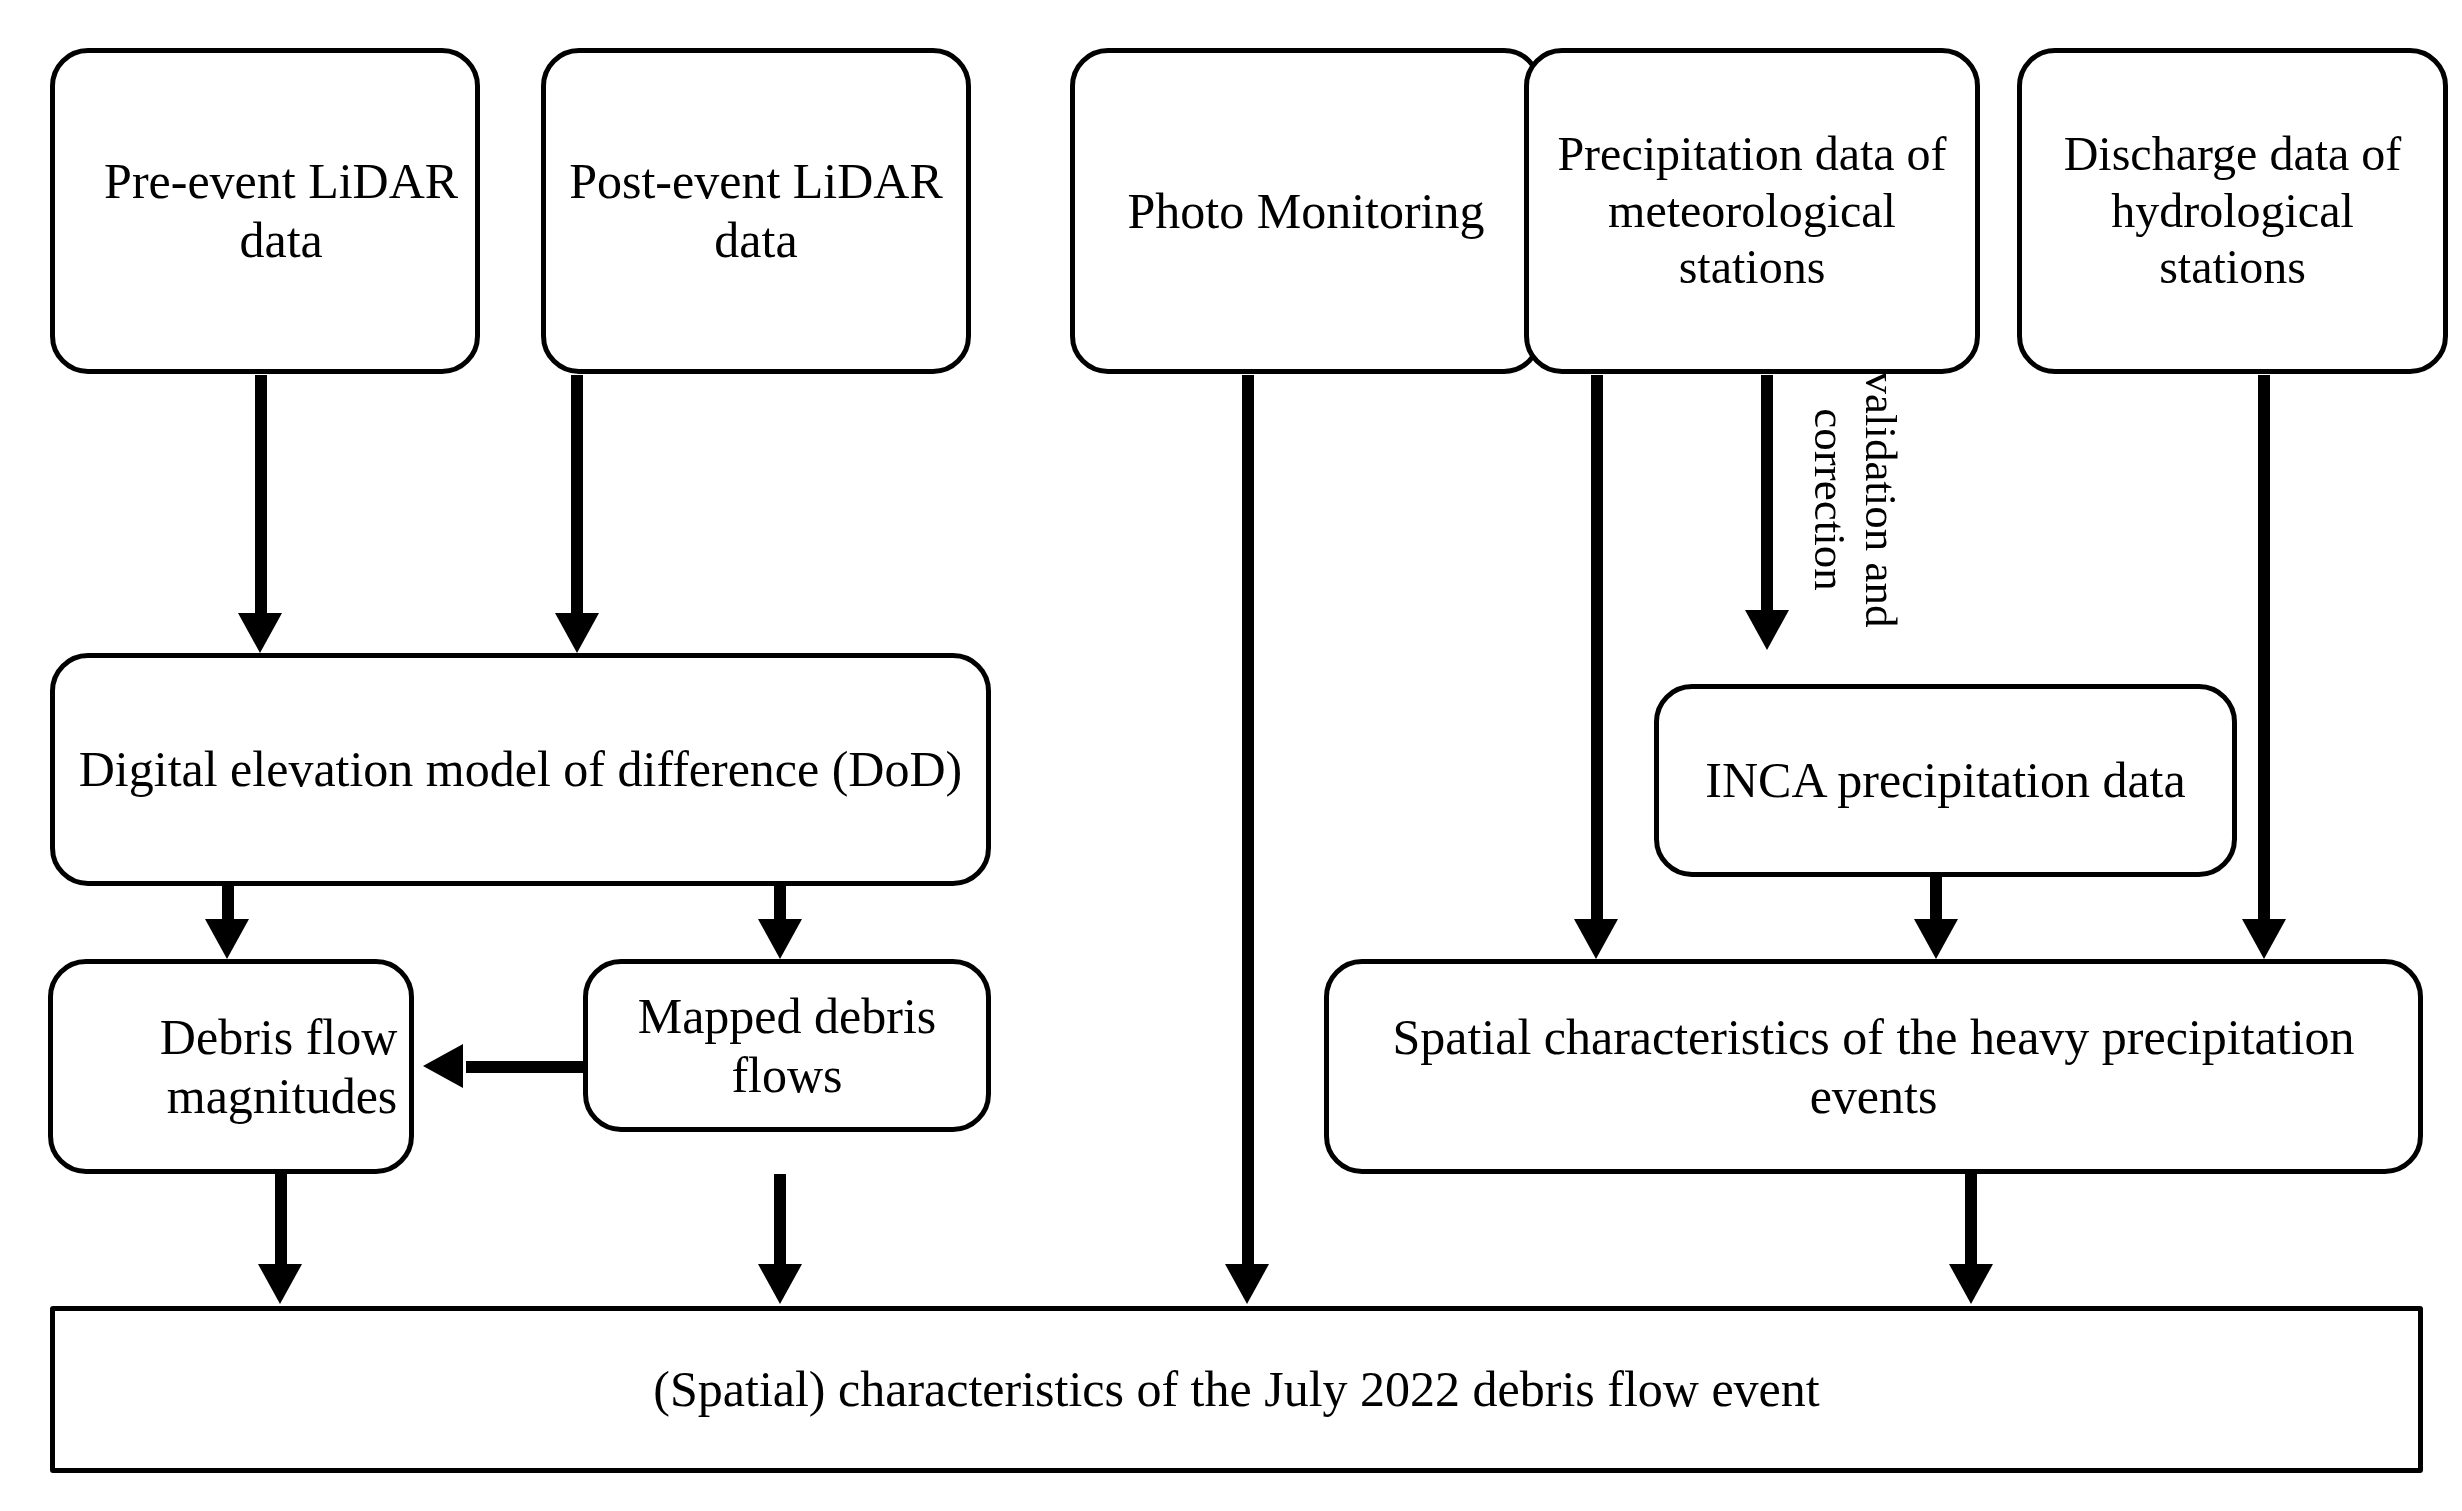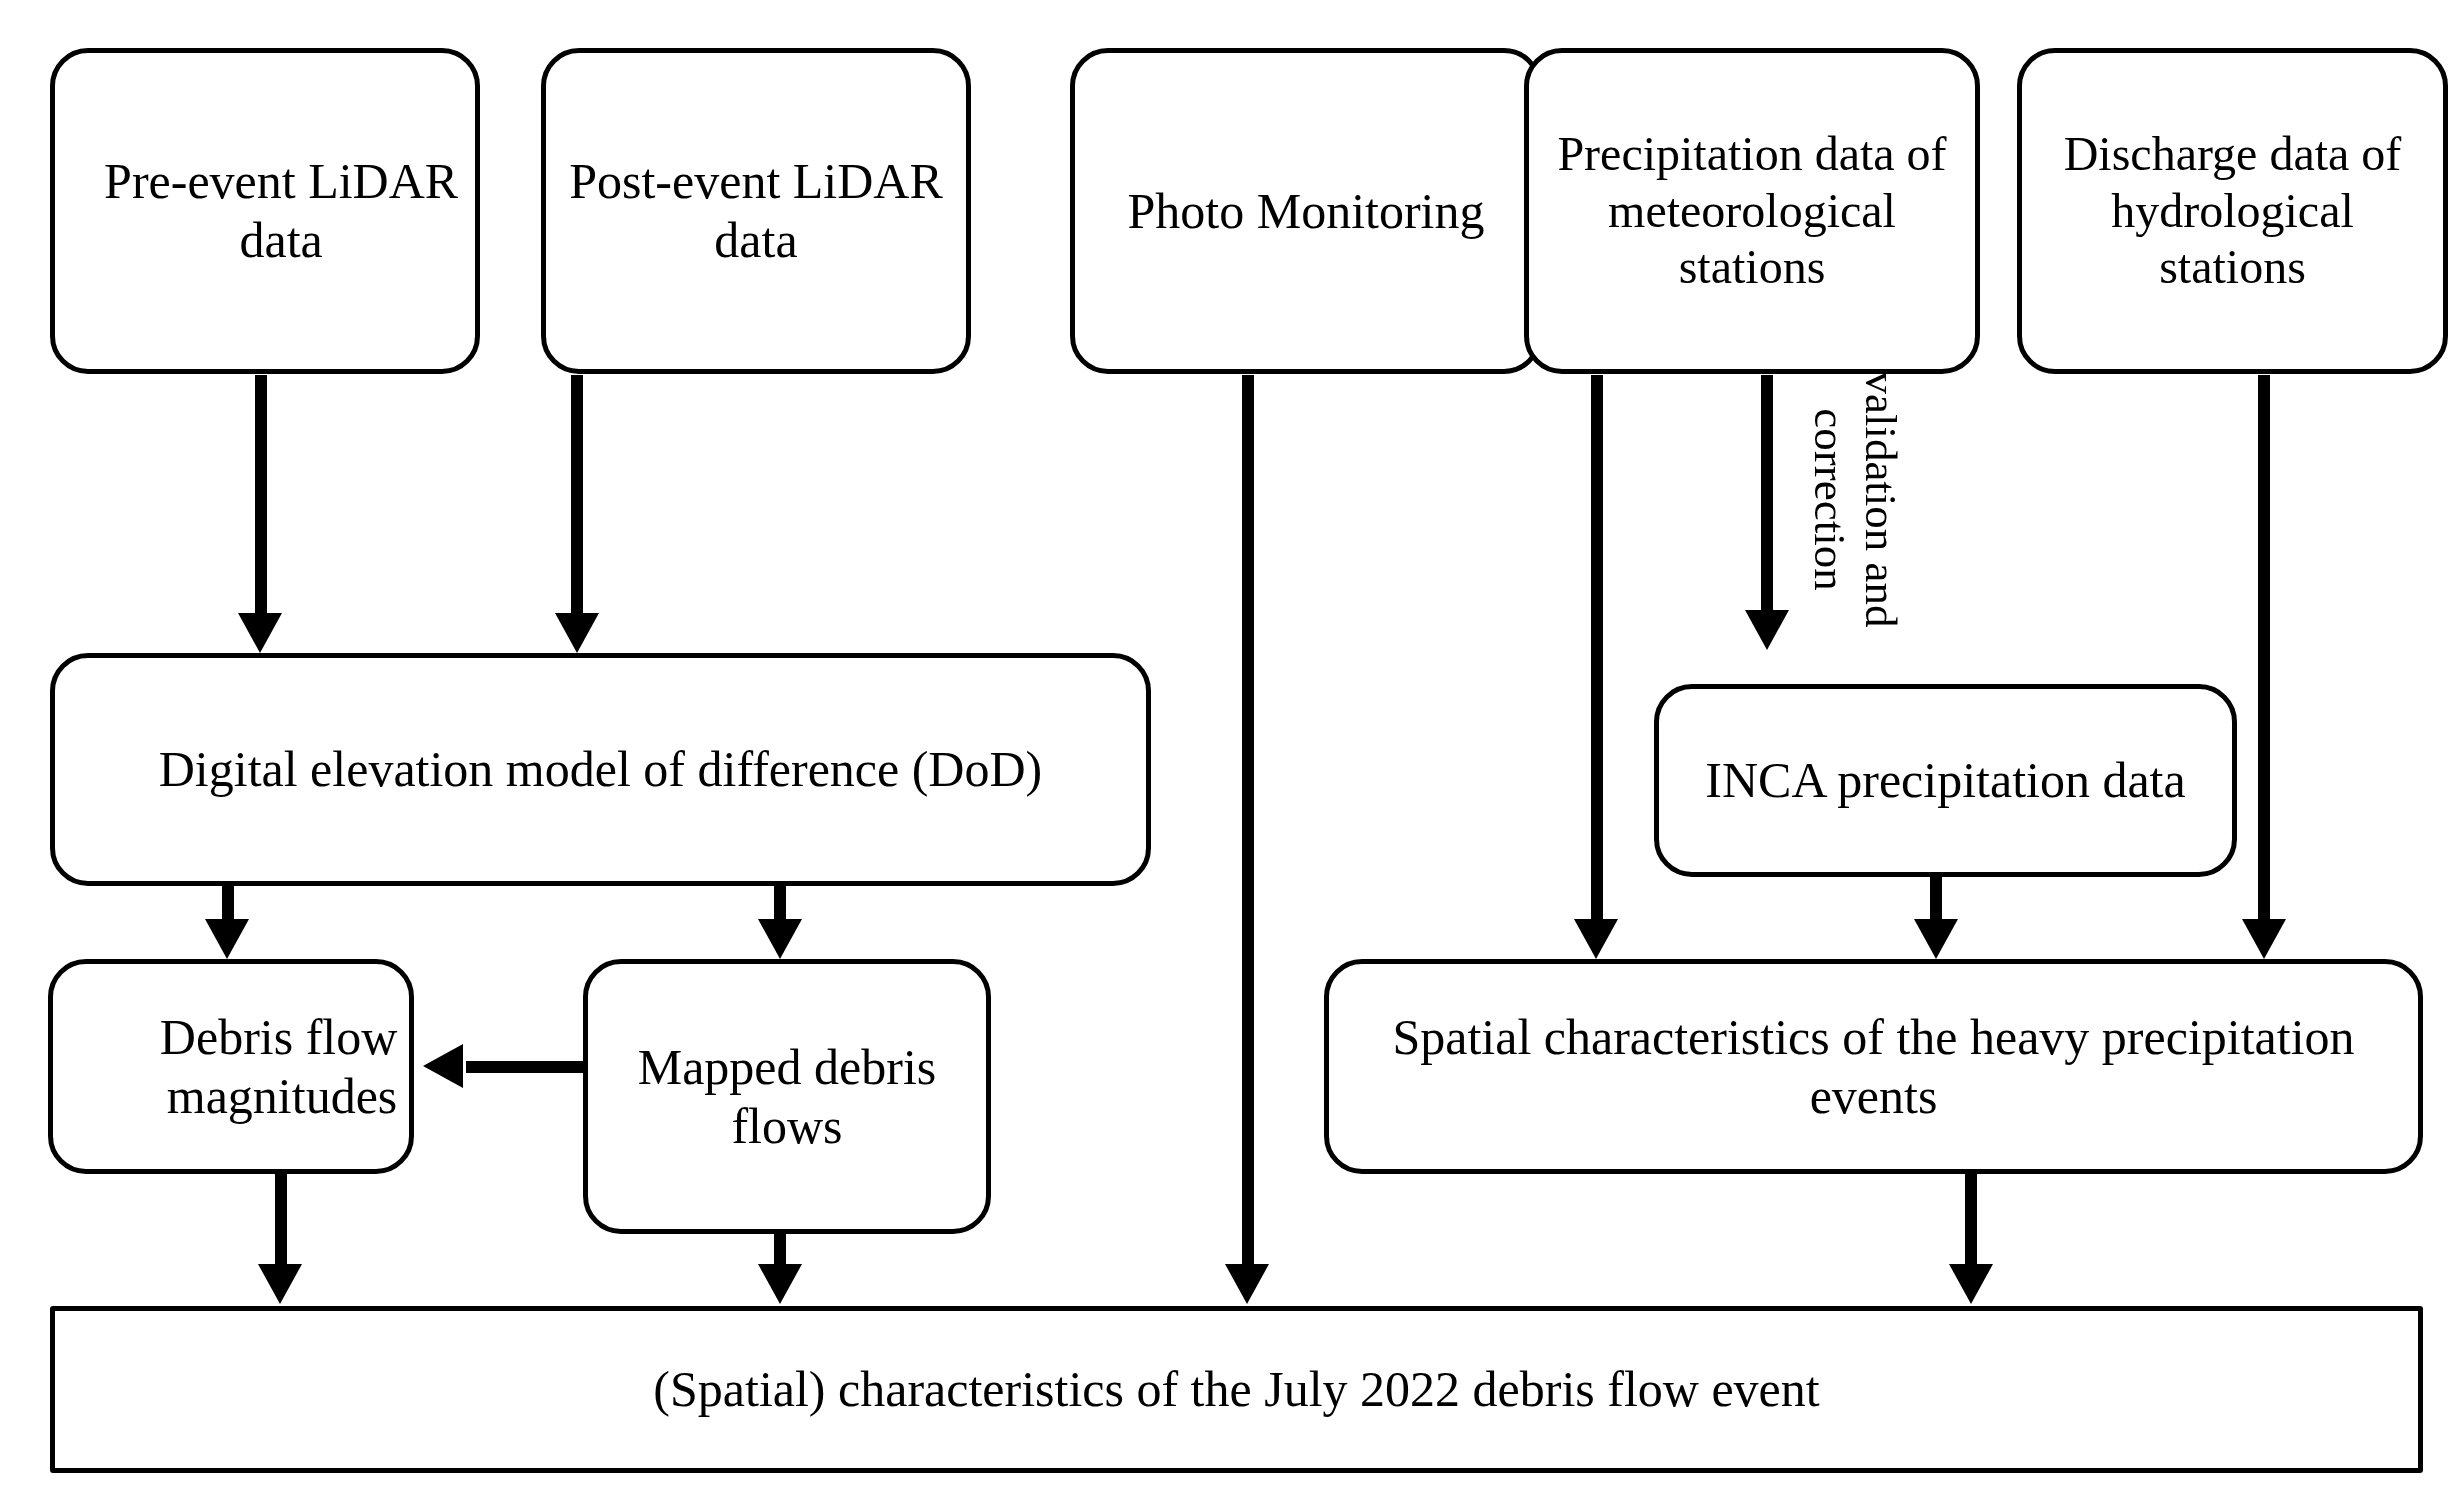--- a/index.html
+++ b/index.html
@@ -37,24 +37,24 @@
   .node span {
     display: block;
     width: 100%;
   }
   
   #n-pre           { left: 50px;   top: 48px;   width: 430px;  height: 326px; padding-left: 44px; }
   #n-post          { left: 541px;  top: 48px;   width: 430px;  height: 326px; }
   #n-photo         { left: 1070px; top: 48px;   width: 472px;  height: 326px; }
   #n-precip        { left: 1524px; top: 48px;   width: 456px;  height: 326px; font-size: 48px; }
   #n-discharge     { left: 2017px; top: 48px;   width: 431px;  height: 326px; font-size: 48px; }
-  #n-dod           { left: 50px;   top: 653px;  width: 1101px; height: 233px; }
+  #n-dod           { left: 50px;   top: 653px;  width: 941px; height: 233px; }
   #n-inca          { left: 1654px; top: 650px;  width: 583px;  height: 193px; margin-top: 34px; }
   #n-magnitudes    { left: 48px;   top: 959px; width: 366px;  height: 215px; text-align: right; }
-  #n-mapped        { left: 583px;  top: 959px; width: 408px;  height: 275px; }
+  #n-mapped        { left: 583px;  top: 959px; width: 408px;  height: 173px; }
   #n-spatialprecip { left: 1324px; top: 959px; width: 1099px; height: 215px; justify-content: center; }
   #n-result        { left: 50px;   top: 1306px; width: 2373px; height: 167px; border-radius: 3px; }
 
   
   .edge {
     position: absolute;
     background: #000000;
     z-index: 1;
   }
   .edge.v { width: 11.7px; }

